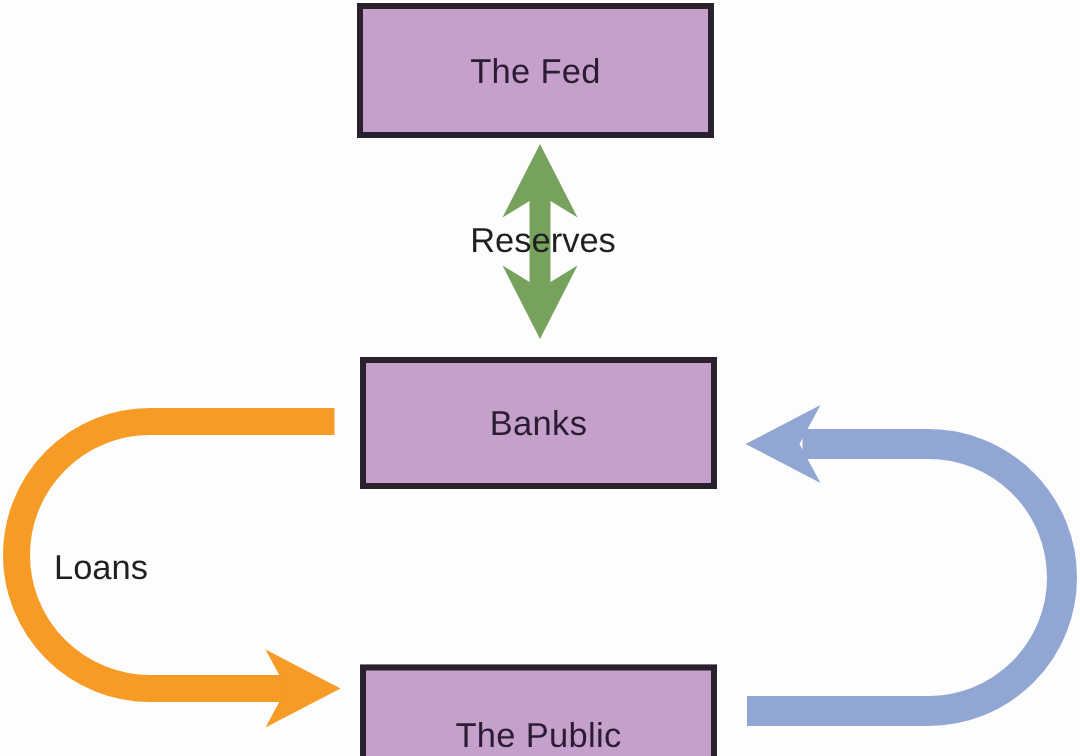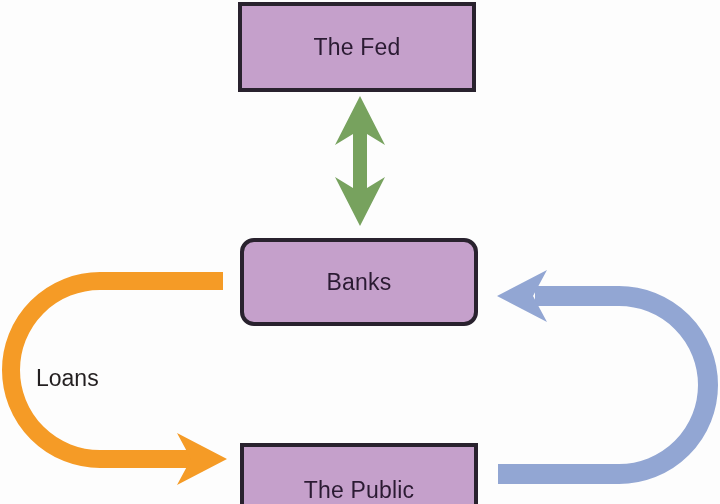--- a/index.html
+++ b/index.html
@@ -41,21 +41,21 @@
     background:var(--box-fill);
     border:4px solid var(--box-border);
     display:flex;
     align-items:center;
     justify-content:center;
     font-size:23px;
     color:var(--box-text);
     letter-spacing:0.2px;
   }
   .box-fed{ left:238px; top:2px;   width:238px; height:90px; }
-  .box-banks{ left:240px; top:238px; width:238px; height:88px;border-radius:14px; }
+  .box-banks{ left:240px; top:238px; width:238px; height:88px; }
   .box-public{ left:240px; top:410px; width:238px; height:94px;margin-top:33px; }
   .flow-label{
     position:absolute;
     font-size:23px;
     color:var(--label-text);
     line-height:1;
     white-space:nowrap;
     text-align:center;
   }
   .label-reserves{ left:298px; top:149px; width:128px; text-align:center; }
@@ -83,17 +83,18 @@
   </div>
 
   <div class="node-box box-banks">
     <span>Banks</span>
   </div>
 
   <div class="node-box box-public">
     <span>The Public</span>
   </div>
 
+  <span class="flow-label label-reserves">Reserves</span>
 
   <span class="flow-label label-loans">Loans</span>
 
 
 </div>
 
 </body></html>

